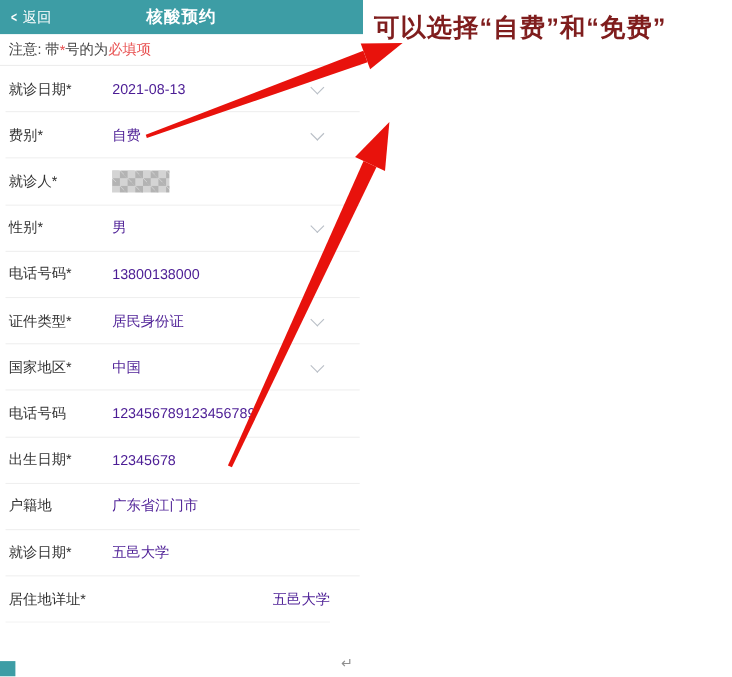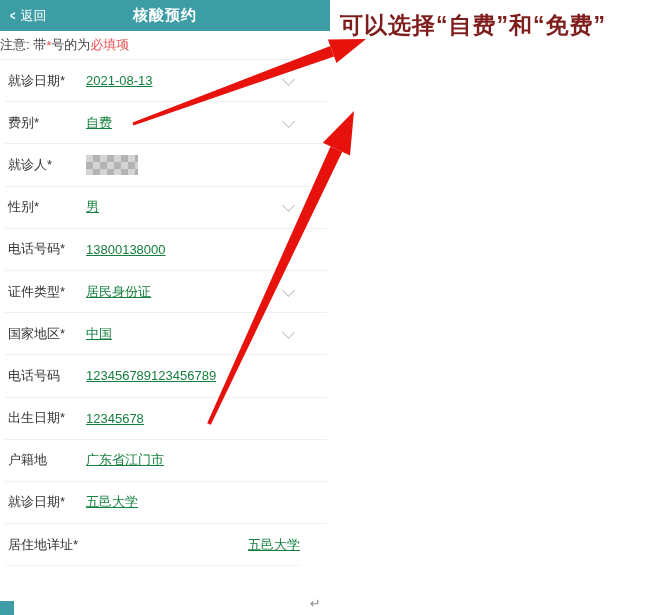--- a/index.html
+++ b/index.html
@@ -8,29 +8,29 @@
 
   
   .panel{position:absolute;left:0;top:0;width:332px;height:615px;background:#fff;}
 
   .appbar{position:relative;width:330px;height:31px;background:#3d9da5;color:#fff;
           display:flex;align-items:center;}
   .back{display:flex;align-items:center;gap:4px;padding-left:9px;font-size:13px;color:#fff;cursor:pointer;}
   .back-glyph{font-size:13px;font-weight:bold;transform:scaleX(.72);display:inline-block;}
   .appbar-title{position:absolute;left:0;right:0;text-align:center;font-size:15px;font-weight:bold;letter-spacing:1px;}
 
-  .notice{height:28px;display:flex;align-items:center;font-size:13px;color:#444;
+  .notice{height:28px;display:flex;align-items:center;padding-left:8px;font-size:13px;color:#444;
           border-bottom:1px solid #ededed;margin:0 4px 0 0;}
   .notice .red{color:#e85050;}
 
   .rows{position:absolute;left:0;top:60px;width:332px;}
   .frow{position:relative;height:42.2px;box-sizing:border-box;display:flex;align-items:center;
-        margin:0 5px;border-bottom:1px solid #efefef;}
+        margin:0 5px;border-bottom:1px solid #efefef;gap:16px;}
   .frow .lbl{width:78px;padding-left:3px;font-size:13px;color:#333;flex:none;white-space:nowrap;}
-  .frow .val{font-size:13px;color:#15803d;white-space:nowrap;text-decoration:underline;}
+  .frow .val{font-size:13px;color:#4c1d95;white-space:nowrap;}
   .chev{position:absolute;right:34px;top:50%;width:8px;height:8px;margin-top:-6px;
         border-right:1.5px solid #b9bfc7;border-bottom:1.5px solid #b9bfc7;transform:rotate(45deg);}
   .frow.short-divider{border-bottom-color:#f3f3f3;margin-right:32px;justify-content:space-between;}
   .mosaic{width:52px;height:20px;
     background-image:
       linear-gradient(45deg,#b3b3b3 25%,transparent 25%,transparent 75%,#b3b3b3 75%),
       linear-gradient(45deg,#b3b3b3 25%,#d4d4d4 25%,#d4d4d4 75%,#b3b3b3 75%);
     background-size:14px 14px;background-position:0 0,7px 7px;}
 
   .return-glyph{position:absolute;left:310px;top:596px;font-family:"DejaVu Sans",sans-serif;

